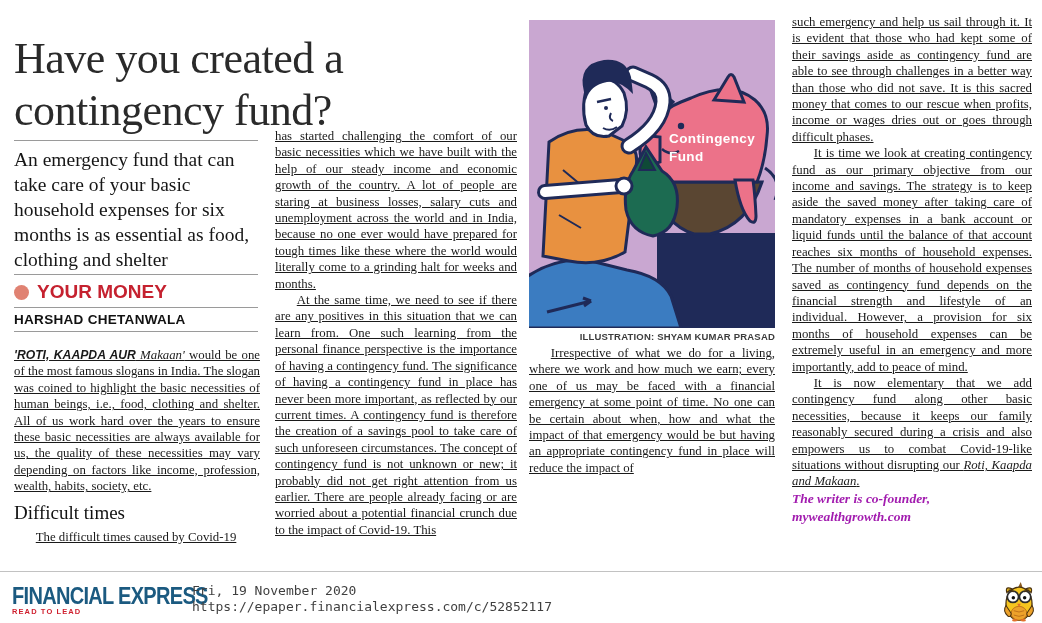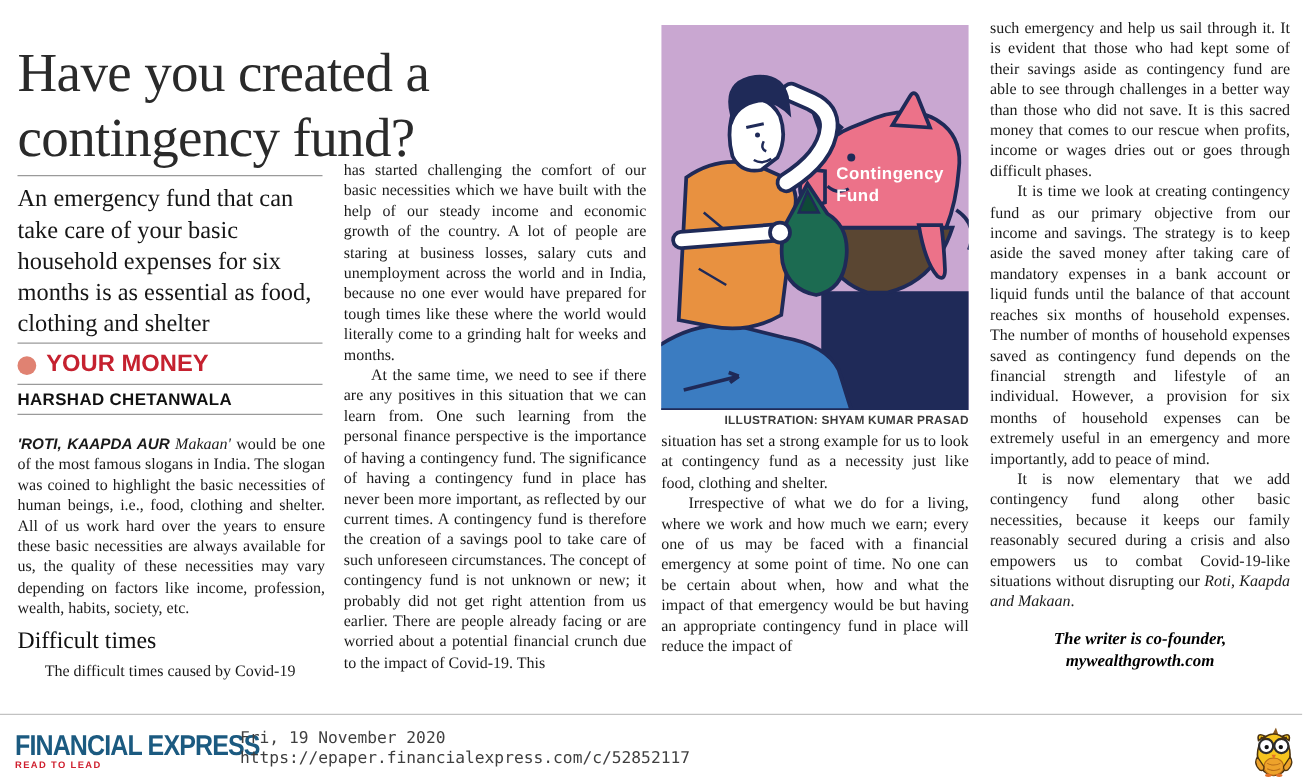--- a/index.html
+++ b/index.html
@@ -14,28 +14,28 @@
               font-size:19.5px;line-height:25px;color:#161616;}
   .section-row{position:absolute;left:14px;top:281px;width:246px;display:flex;align-items:center;gap:8px;
                font-family:"Liberation Sans",sans-serif;font-weight:bold;font-size:19px;color:#c5212f;}
   .bullet{width:15px;height:15px;border-radius:50%;background:#e08272;display:inline-block;}
   .byline{position:absolute;left:14px;top:312px;width:246px;
           font-family:"Liberation Sans",sans-serif;font-weight:bold;font-size:13.5px;
           letter-spacing:.3px;color:#111;}
 
   
   .col{position:absolute;font-size:12.8px;line-height:16.4px;text-align:justify;overflow:hidden;}
-  .col p{margin:0;}
+  .col p{margin:0;text-decoration:underline;}
   .indent{text-indent:1.7em;}
   .subhead{font-size:19px;line-height:22px;text-align:left;margin:7px 0 5px 0;color:#111;font-weight:500;}
   .lead-bold{font-family:"Liberation Sans",sans-serif;font-weight:bold;font-style:italic;font-size:12.2px;}
   .lead-italic{font-style:italic;}
   .it{font-style:italic;}
-  .credit{margin-top:12px;text-align:center;font-style:italic;font-weight:bold;
-          font-size:13.5px;line-height:18px;color:#000000;}
+  .credit{text-align:left;font-style:italic;font-weight:bold;
+          font-size:13.5px;line-height:18px;color:#a21caf;}
 
   
   .illo{position:absolute;left:529px;top:20px;width:246px;height:308px;}
   .illo svg{display:block;}
   .caption{position:absolute;left:529px;top:331px;width:246px;text-align:right;
            font-family:"Liberation Sans",sans-serif;font-weight:bold;font-size:9.5px;
            letter-spacing:.2px;color:#3c3c3c;}
 
   
   .footer-divider{position:absolute;left:0;top:571px;width:1042px;height:1px;background:#c2c2c2;}
@@ -117,21 +117,20 @@
       <path d="M16,172 L92,166" fill="none" stroke="#1f2a58" stroke-width="16" stroke-linecap="round"></path>
       <path d="M16,172 L92,166" fill="none" stroke="#ffffff" stroke-width="10" stroke-linecap="round"></path>
       <path d="M104,151 L117,127 L133,151 Q151,162 148,187 Q145,212 124,216 Q102,212 97,190 Q94,166 104,151 Z" fill="#1c6b51" stroke="#1f2a58" stroke-width="3"></path>
       <path d="M110,150 L117,133 L126,150 Z" fill="#0f4a37" stroke="#1f2a58" stroke-width="2"></path>
       <circle cx="95" cy="166" r="8" fill="#ffffff" stroke="#1f2a58" stroke-width="3"></circle>
     </svg>
   </div>
   <div class="caption">ILLUSTRATION: SHYAM KUMAR PRASAD</div>
 
   <div class="col" style="left:529px;top:345px;width:246px;height:226px;">
-    <p>situation has set a strong example for us to look at contingency fund as a necessity just like food, clothing and shelter.</p>
     <p class="indent">Irrespective of what we do for a living, where we work and how much we earn; every one of us may be faced with a financial emergency at some point of time. No one can be certain about when, how and what the impact of that emergency would be but having an appropriate contingency fund in place will reduce the impact of</p>
   </div>
 
   <div class="col" style="left:792px;top:14px;width:240px;height:556px;">
     <p>such emergency and help us sail through it. It is evident that those who had kept some of their savings aside as contingency fund are able to see through challenges in a better way than those who did not save. It is this sacred money that comes to our rescue when profits, income or wages dries out or goes through difficult phases.</p>
     <p class="indent">It is time we look at creating contingency fund as our primary objective from our income and savings. The strategy is to keep aside the saved money after taking care of mandatory expenses in a bank account or liquid funds until the balance of that account reaches six months of household expenses. The number of months of household expenses saved as contingency fund depends on the financial strength and lifestyle of an individual. However, a provision for six months of household expenses can be extremely useful in an emergency and more importantly, add to peace of mind.</p>
     <p class="indent">
       <span>It is now elementary that we add contingency fund along other basic necessities, because it keeps our family reasonably secured during a crisis and also empowers us to combat Covid-19-like situations without disrupting our </span><span class="it">Roti, Kaapda and Makaan</span><span>.</span>
     </p>
     <div class="credit">

